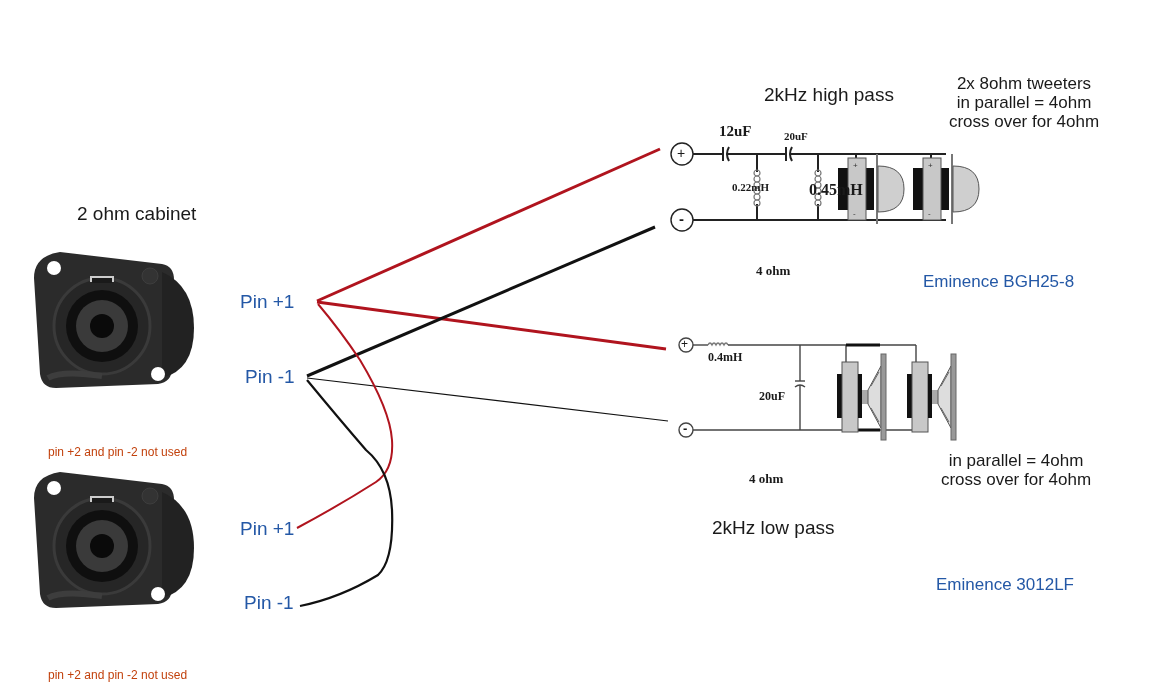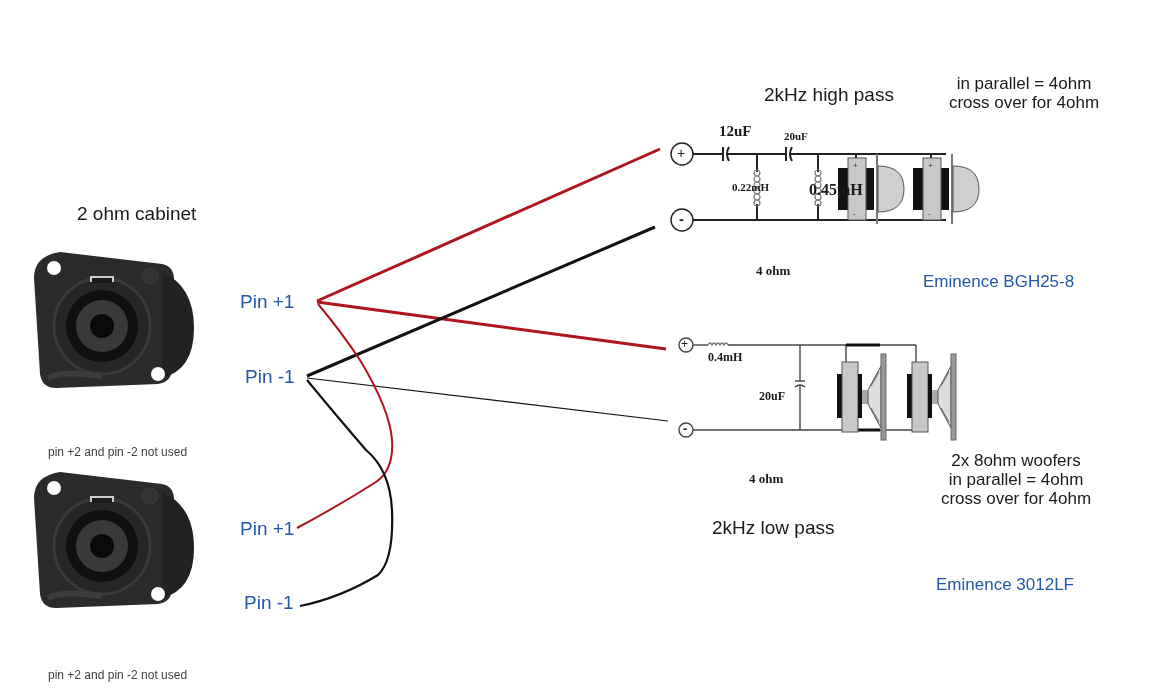--- a/index.html
+++ b/index.html
@@ -3,21 +3,21 @@
 <meta charset="utf-8">
 <style>
   html, body { margin: 0; padding: 0; background: #ffffff; }
   body { width: 1159px; height: 696px; position: relative; overflow: hidden; font-family: "Liberation Sans", sans-serif; }
   .abs { position: absolute; }
   .lbl-sans { font-family: "Liberation Sans", sans-serif; color: #1a1a1a; }
   .lbl-blue { font-family: "Liberation Sans", sans-serif; color: #2458a6; }
   .lbl-serif { font-family: "Liberation Serif", serif; font-weight: bold; color: #1a1a1a; }
   .center { text-align: center; }
   svg { position: absolute; left: 0; top: 0; }
-  .note { font-size: 12px; color: #404040; }
+  .note { font-size: 12px; color: #c2410c; }
 </style>
 </head>
 <body>
 
 <svg width="1159" height="696" viewBox="0 0 1159 696">
   <defs>
 
     <g id="speakon">
       <path d="M38,2 L140,14 Q152,16 152,30 L150,118 Q150,132 136,134 L34,138 Q20,138 18,124 L12,28 Q12,6 38,2 Z" fill="#2b2b2b"></path>
       <path d="M140,22 Q172,36 172,78 Q172,120 140,128 Z" fill="#222"></path>
@@ -135,27 +135,27 @@
 <div class="abs lbl-blue" style="left:244px;top:592px;font-size:19px;">Pin -1</div>
 <div class="abs lbl-sans note" style="left:48px;top:668px;">pin +2 and pin -2 not used</div>
 
 <div class="abs lbl-sans" style="left:716px;top:84px;font-size:19px;margin-left:48px;">2kHz high pass</div>
 <div class="abs lbl-serif" style="left:719px;top:123px;font-size:15px;">12uF</div>
 <div class="abs lbl-serif" style="left:784px;top:130px;font-size:11px;">20uF</div>
 <div class="abs lbl-serif" style="left:732px;top:181px;font-size:11px;">0.22mH</div>
 <div class="abs lbl-serif" style="left:784px;top:181px;font-size:16px;margin-left:25px;">0.45mH</div>
 <div class="abs lbl-serif" style="left:756px;top:263px;font-size:13px;">4 ohm</div>
 <div class="abs lbl-sans center" style="left:904px;top:74px;width:240px;font-size:17px;line-height:19px;">
+  <div>2x 8ohm tweeters</div>
   <div>in parallel = 4ohm</div>
   <div>cross over for 4ohm</div>
 </div>
 <div class="abs lbl-blue" style="left:923px;top:272px;font-size:17px;">Eminence BGH25-8</div>
 
 <div class="abs lbl-serif" style="left:708px;top:350px;font-size:12px;">0.4mH</div>
 <div class="abs lbl-serif" style="left:759px;top:389px;font-size:12px;">20uF</div>
 <div class="abs lbl-serif" style="left:749px;top:471px;font-size:13px;">4 ohm</div>
 <div class="abs lbl-sans" style="left:712px;top:517px;font-size:19px;">2kHz low pass</div>
 <div class="abs lbl-sans center" style="left:896px;top:451px;width:240px;font-size:17px;line-height:19px;">
-  <div>2x 8ohm woofers</div>
   <div>in parallel = 4ohm</div>
   <div>cross over for 4ohm</div>
 </div>
 <div class="abs lbl-blue" style="left:936px;top:575px;font-size:17px;">Eminence 3012LF</div>
 
 </body></html>

